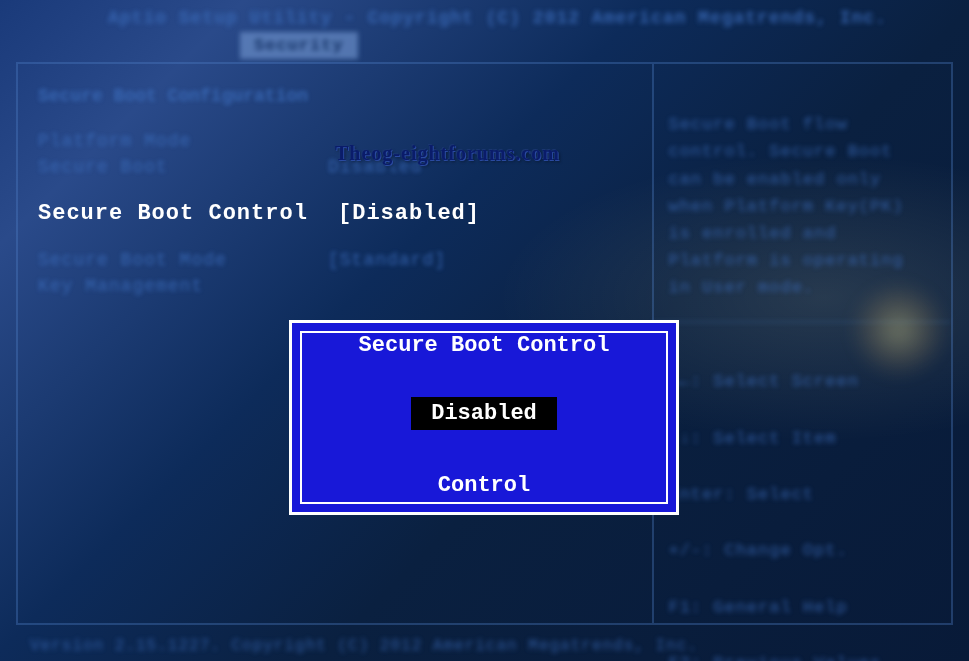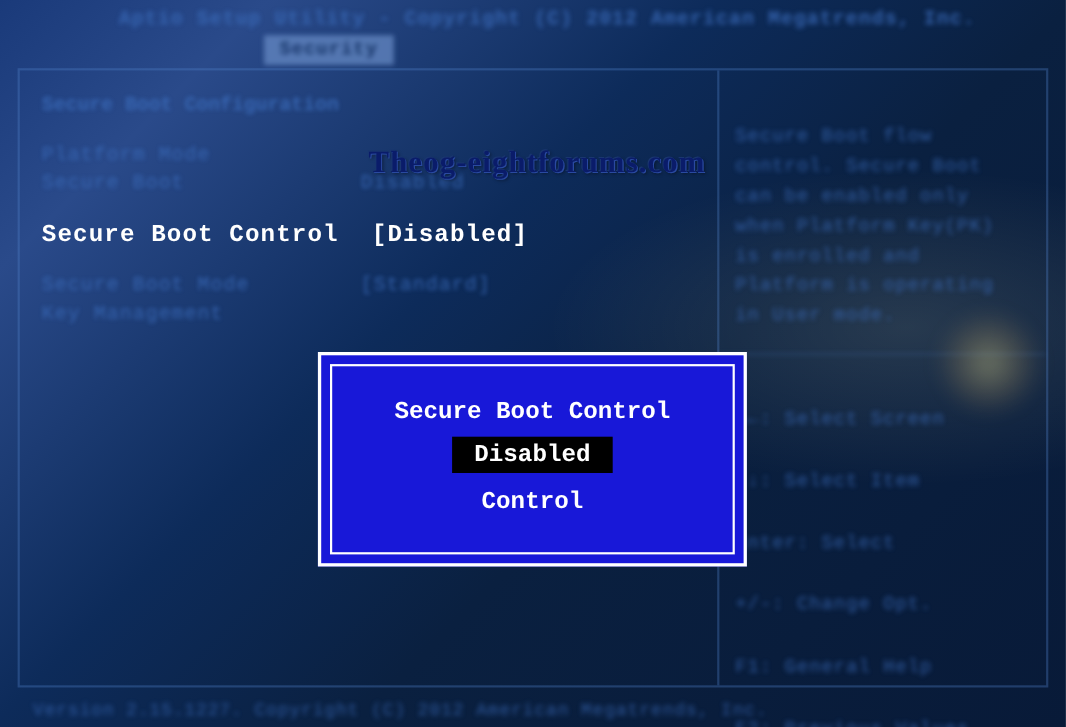--- a/index.html
+++ b/index.html
@@ -162,32 +162,33 @@
       color: #ffffff;
       font-weight: bold;
       font-size: 22px;
     }
     .popup-option {
       color: #ffffff;
       font-weight: bold;
       font-size: 22px;
       padding: 4px 20px;
       cursor: pointer;
+      margin-top: 29px;
     }
     .popup-option.selected {
       background: #000000;
       color: #ffffff;
     }
 
     .watermark {
       position: absolute;
-      top: 132px;
+      top: 142px;
       left: 335px;
       font-family: "Brush Script MT", cursive;
-      font-size: 28px;
+      font-size: 20px;
       color: #0a1c6a;
       text-shadow: 1px 1px 0 #2a4aa0, -1px -1px 0 #1a3670, 2px 2px 3px rgba(0,0,0,0.4);
       letter-spacing: 1px;
       filter: none;
       font-weight: bold;
     }
 
     .lens-flare {
       position: absolute;
       top: 280px;

